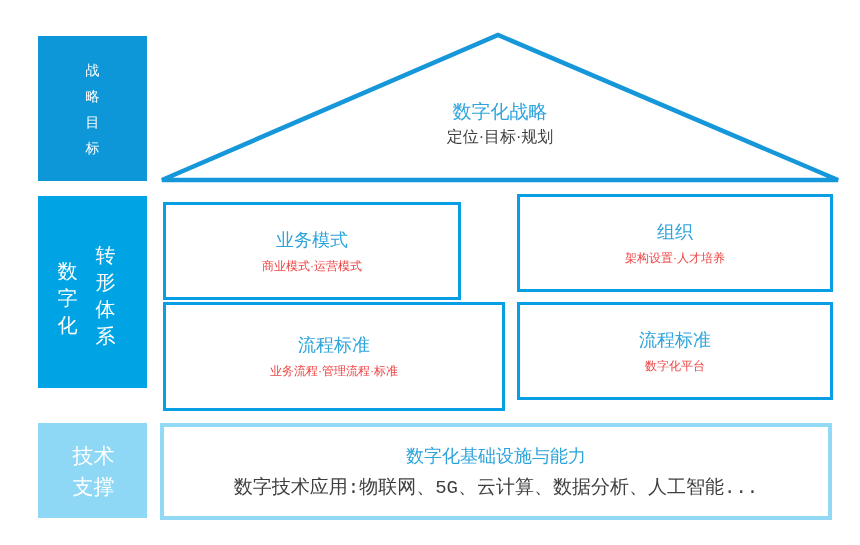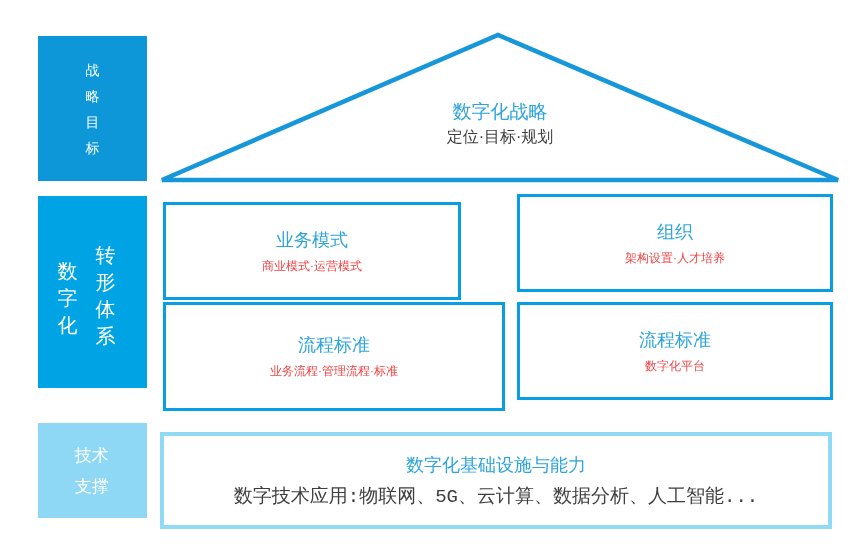--- a/index.html
+++ b/index.html
@@ -38,22 +38,22 @@
     text-align: center;
     font-size: 20px;
     line-height: 27px;
     color: #ffffff;
   }
   .vcol-left  { left: 18px; top: 62px; }
   .vcol-right { left: 56px; top: 46px; }
   .htext2 {
     width: 2.1em;
     word-break: break-all;
-    text-align: left;
-    font-size: 17px;
+    text-align: right;
+    font-size: 21px;
     line-height: 31px;
   }
   
   .roof {
     position: absolute;
     left: 160px;
     top: 22px;
     width: 690px;
     height: 162px;
   }
@@ -87,21 +87,20 @@
     position: absolute;
     left: 160px; top: 423px;
     width: 672px; height: 97px;
     box-sizing: border-box;
     border: 4px solid #92d9f6;
     background: #ffffff;
     display: flex;
     flex-direction: column;
     align-items: center;
     justify-content: center;
-    margin-top: 9px;
   }
   .foundation-title { font-size: 18px; color: #2da4dc; margin-bottom: 6px; }
   .foundation-sub   { font-size: 19px; color: #3e3e3e; font-family: Liberation Mono, monospace; }
 </style>
 </head>
 <body>
 
 <div class="canvas">
 
   <div class="rail-box rail-strategy">

